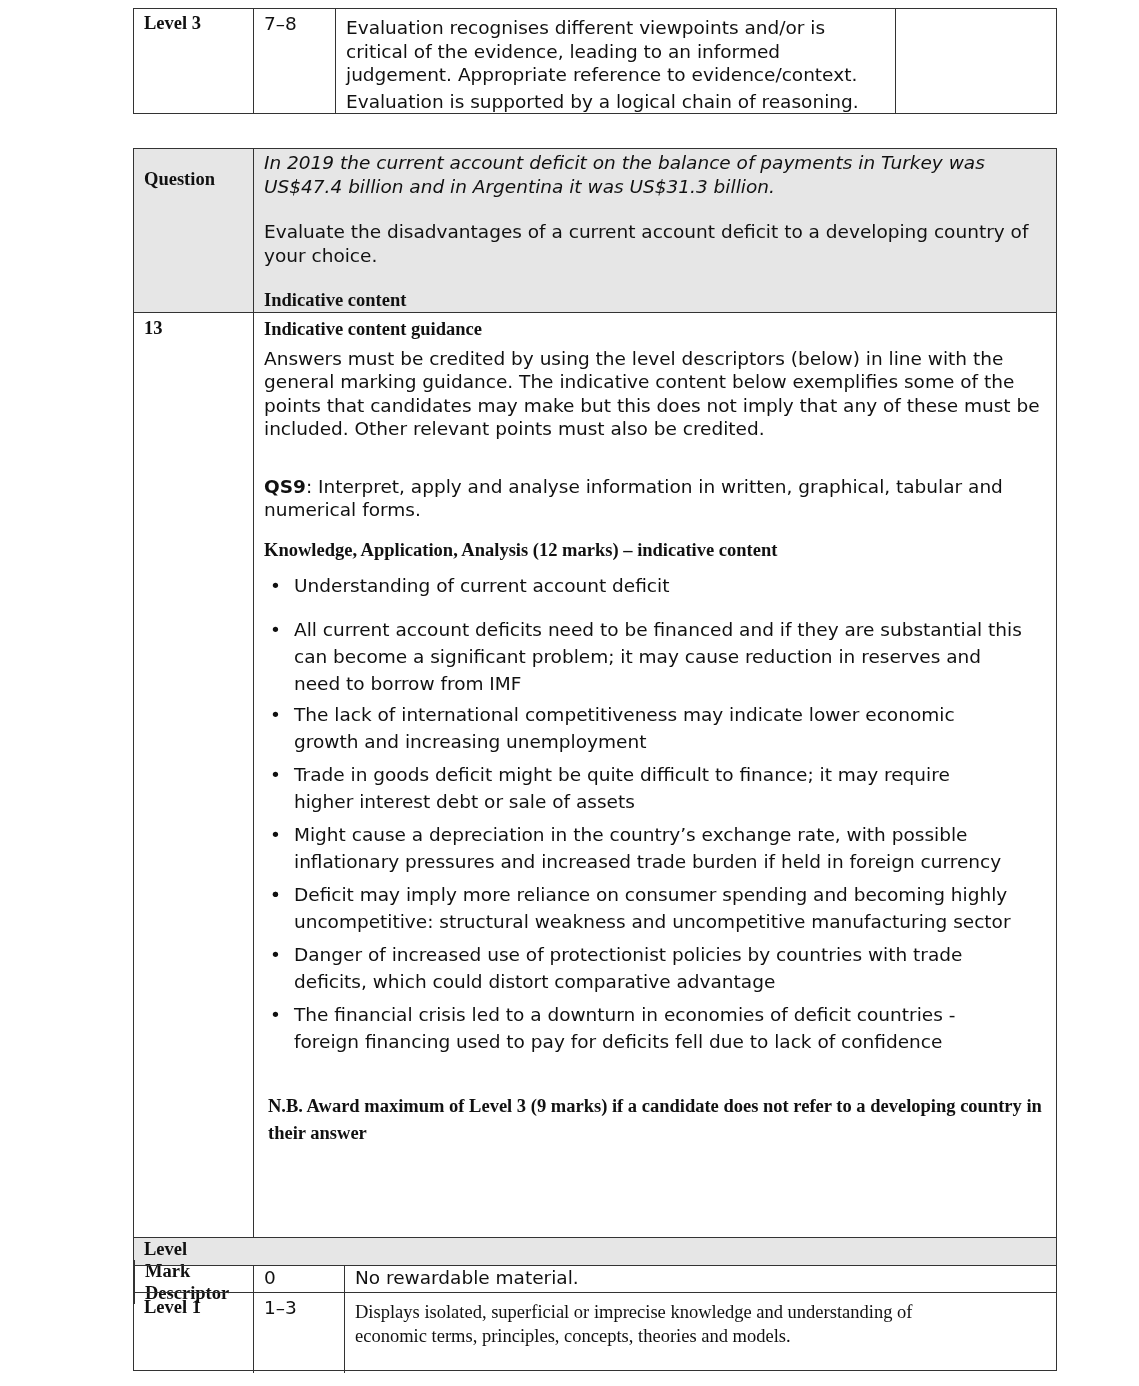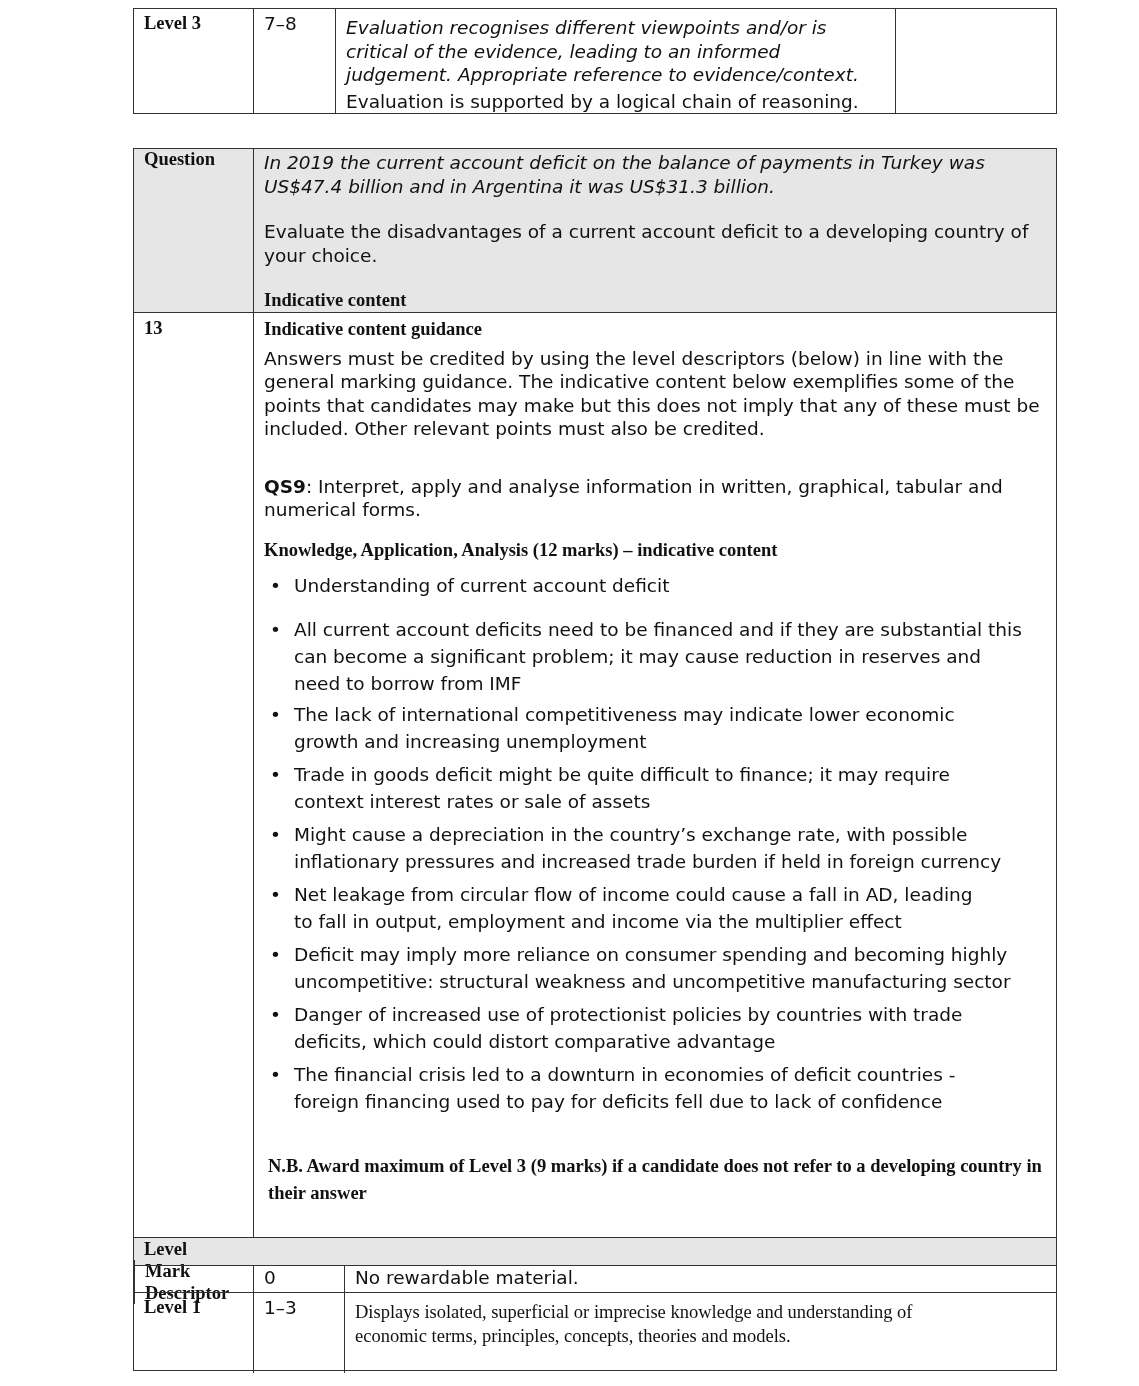--- a/index.html
+++ b/index.html
@@ -23,21 +23,21 @@
   #t1 .c1 { width: 119px; padding-top: 4px; }
   #t1 .c2 { width: 82px; padding-top: 4px; }
   #t1 .c3 { flex: 1; padding-top: 7px; }
 
   
   #t2 { top: 148px; height: 1223px; }
   #t2 .c1 { width: 119px; }
   #t2 .c2 { flex: 1; }
 
   .qrow { height: 163px; }
-  .qrow .c1 { padding-top: 0; }
+  .qrow .c1 { padding-top: 20px; }
   .qrow .c2 { padding-top: 2px; }
 
   .bodyrow { height: 924px; }
   .bodyrow .c2 { padding-top: 5px; }
 
   ul.bullets { list-style: none; margin: 0; padding: 0; }
   ul.bullets li { position: relative; padding-left: 30px; line-height: 27px; }
   ul.bullets li .dot { position: absolute; left: 6px; top: 0; }
 
   .levelhdr { height: 27px; flex-direction: column; }
@@ -54,21 +54,21 @@
   .lrow1 .m3 { flex: 1; padding-top: 8px; font-family: Liberation Serif, serif; }
 </style>
 </head>
 <body>
 
 <div id="t1" class="tbl">
   <div class="row" style="height:100%;">
     <div class="cell c1 b">Level 3</div>
     <div class="cell c2 vline">7–8</div>
     <div class="cell c3 vline lh" style="width:560px; flex:none;">
-      <p style="padding-right:4px;font-style:italic;">Evaluation recognises different viewpoints and/or is critical of the evidence, leading to an informed judgement. Appropriate reference to evidence/context.</p>
+      <p style="padding-right:4px;">Evaluation recognises different viewpoints and/or is critical of the evidence, leading to an informed judgement. Appropriate reference to evidence/context.</p>
       <p style="margin-top:3px;">Evaluation is supported by a logical chain of reasoning.</p>
     </div>
     <div class="vline" style="flex:1;"></div>
   </div>
 </div>
 
 <div id="t2" class="tbl">
 
   <div class="row qrow grey">
     <div class="cell c1 b">Question</div>
@@ -86,23 +86,23 @@
       <p class="lh" style="margin-top:5px;">Answers must be credited by using the level descriptors (below) in line with the general marking guidance. The indicative content below exemplifies some of the points that candidates may make but this does not imply that any of these must be included. Other relevant points must also be credited.</p>
 
       <p class="lh" style="margin-top:34px;"><b>QS9</b><span>: Interpret, apply and analyse information in written, graphical, tabular and numerical forms.</span></p>
 
       <p class="b lh" style="margin-top:17px;">Knowledge, Application, Analysis (12 marks) – indicative content</p>
 
       <ul class="bullets" style="margin-top:10px;">
         <li><span class="dot">•</span><span>Understanding of current account deficit</span></li>
         <li style="margin-top:17px; padding-right:20px;"><span class="dot">•</span><span>All current account deficits need to be financed and if they are substantial this can become a significant problem; it may cause reduction in reserves and need to borrow from IMF</span></li>
         <li style="margin-top:4px; padding-right:50px;"><span class="dot">•</span><span>The lack of international competitiveness may indicate lower economic growth and increasing unemployment</span></li>
-        <li style="margin-top:6px; padding-right:50px;"><span class="dot">•</span><span>Trade in goods deficit might be quite difficult to finance; it may require context interest rates or sale of assets</span></li>
+        <li style="margin-top:6px; padding-right:50px;"><span class="dot">•</span><span>Trade in goods deficit might be quite difficult to finance; it may require higher interest debt or sale of assets</span></li>
         <li style="margin-top:6px; padding-right:10px;"><span class="dot">•</span><span>Might cause a depreciation in the country’s exchange rate, with possible inflationary pressures and increased trade burden if held in foreign currency</span></li>
-        <li style="margin-top:6px; padding-right:60px;"><span class="dot">•</span><span>Net leakage from circular flow of income could cause a fall in AD, leading to fall in output, employment and income via the multiplier effect</span></li>
+        <li style="margin-top:6px; padding-right:60px;"><span class="dot">•</span></li>
         <li style="margin-top:6px;"><span class="dot">•</span><span>Deficit may imply more reliance on consumer spending and becoming highly uncompetitive: structural weakness and uncompetitive manufacturing sector</span></li>
         <li style="margin-top:6px; padding-right:60px;"><span class="dot">•</span><span>Danger of increased use of protectionist policies by countries with trade deficits, which could distort comparative advantage</span></li>
         <li style="margin-top:6px; padding-right:60px;"><span class="dot">•</span><span>The financial crisis led to a downturn in economies of deficit countries - foreign financing used to pay for deficits fell due to lack of confidence</span></li>
       </ul>
 
       <p class="b" style="margin-top:38px; line-height:27px; padding-left:4px;">N.B. Award maximum of Level 3 (9 marks) if a candidate does not refer to a developing country in their answer</p>
     </div>
   </div>
 
   <div class="row levelhdr hline grey">

